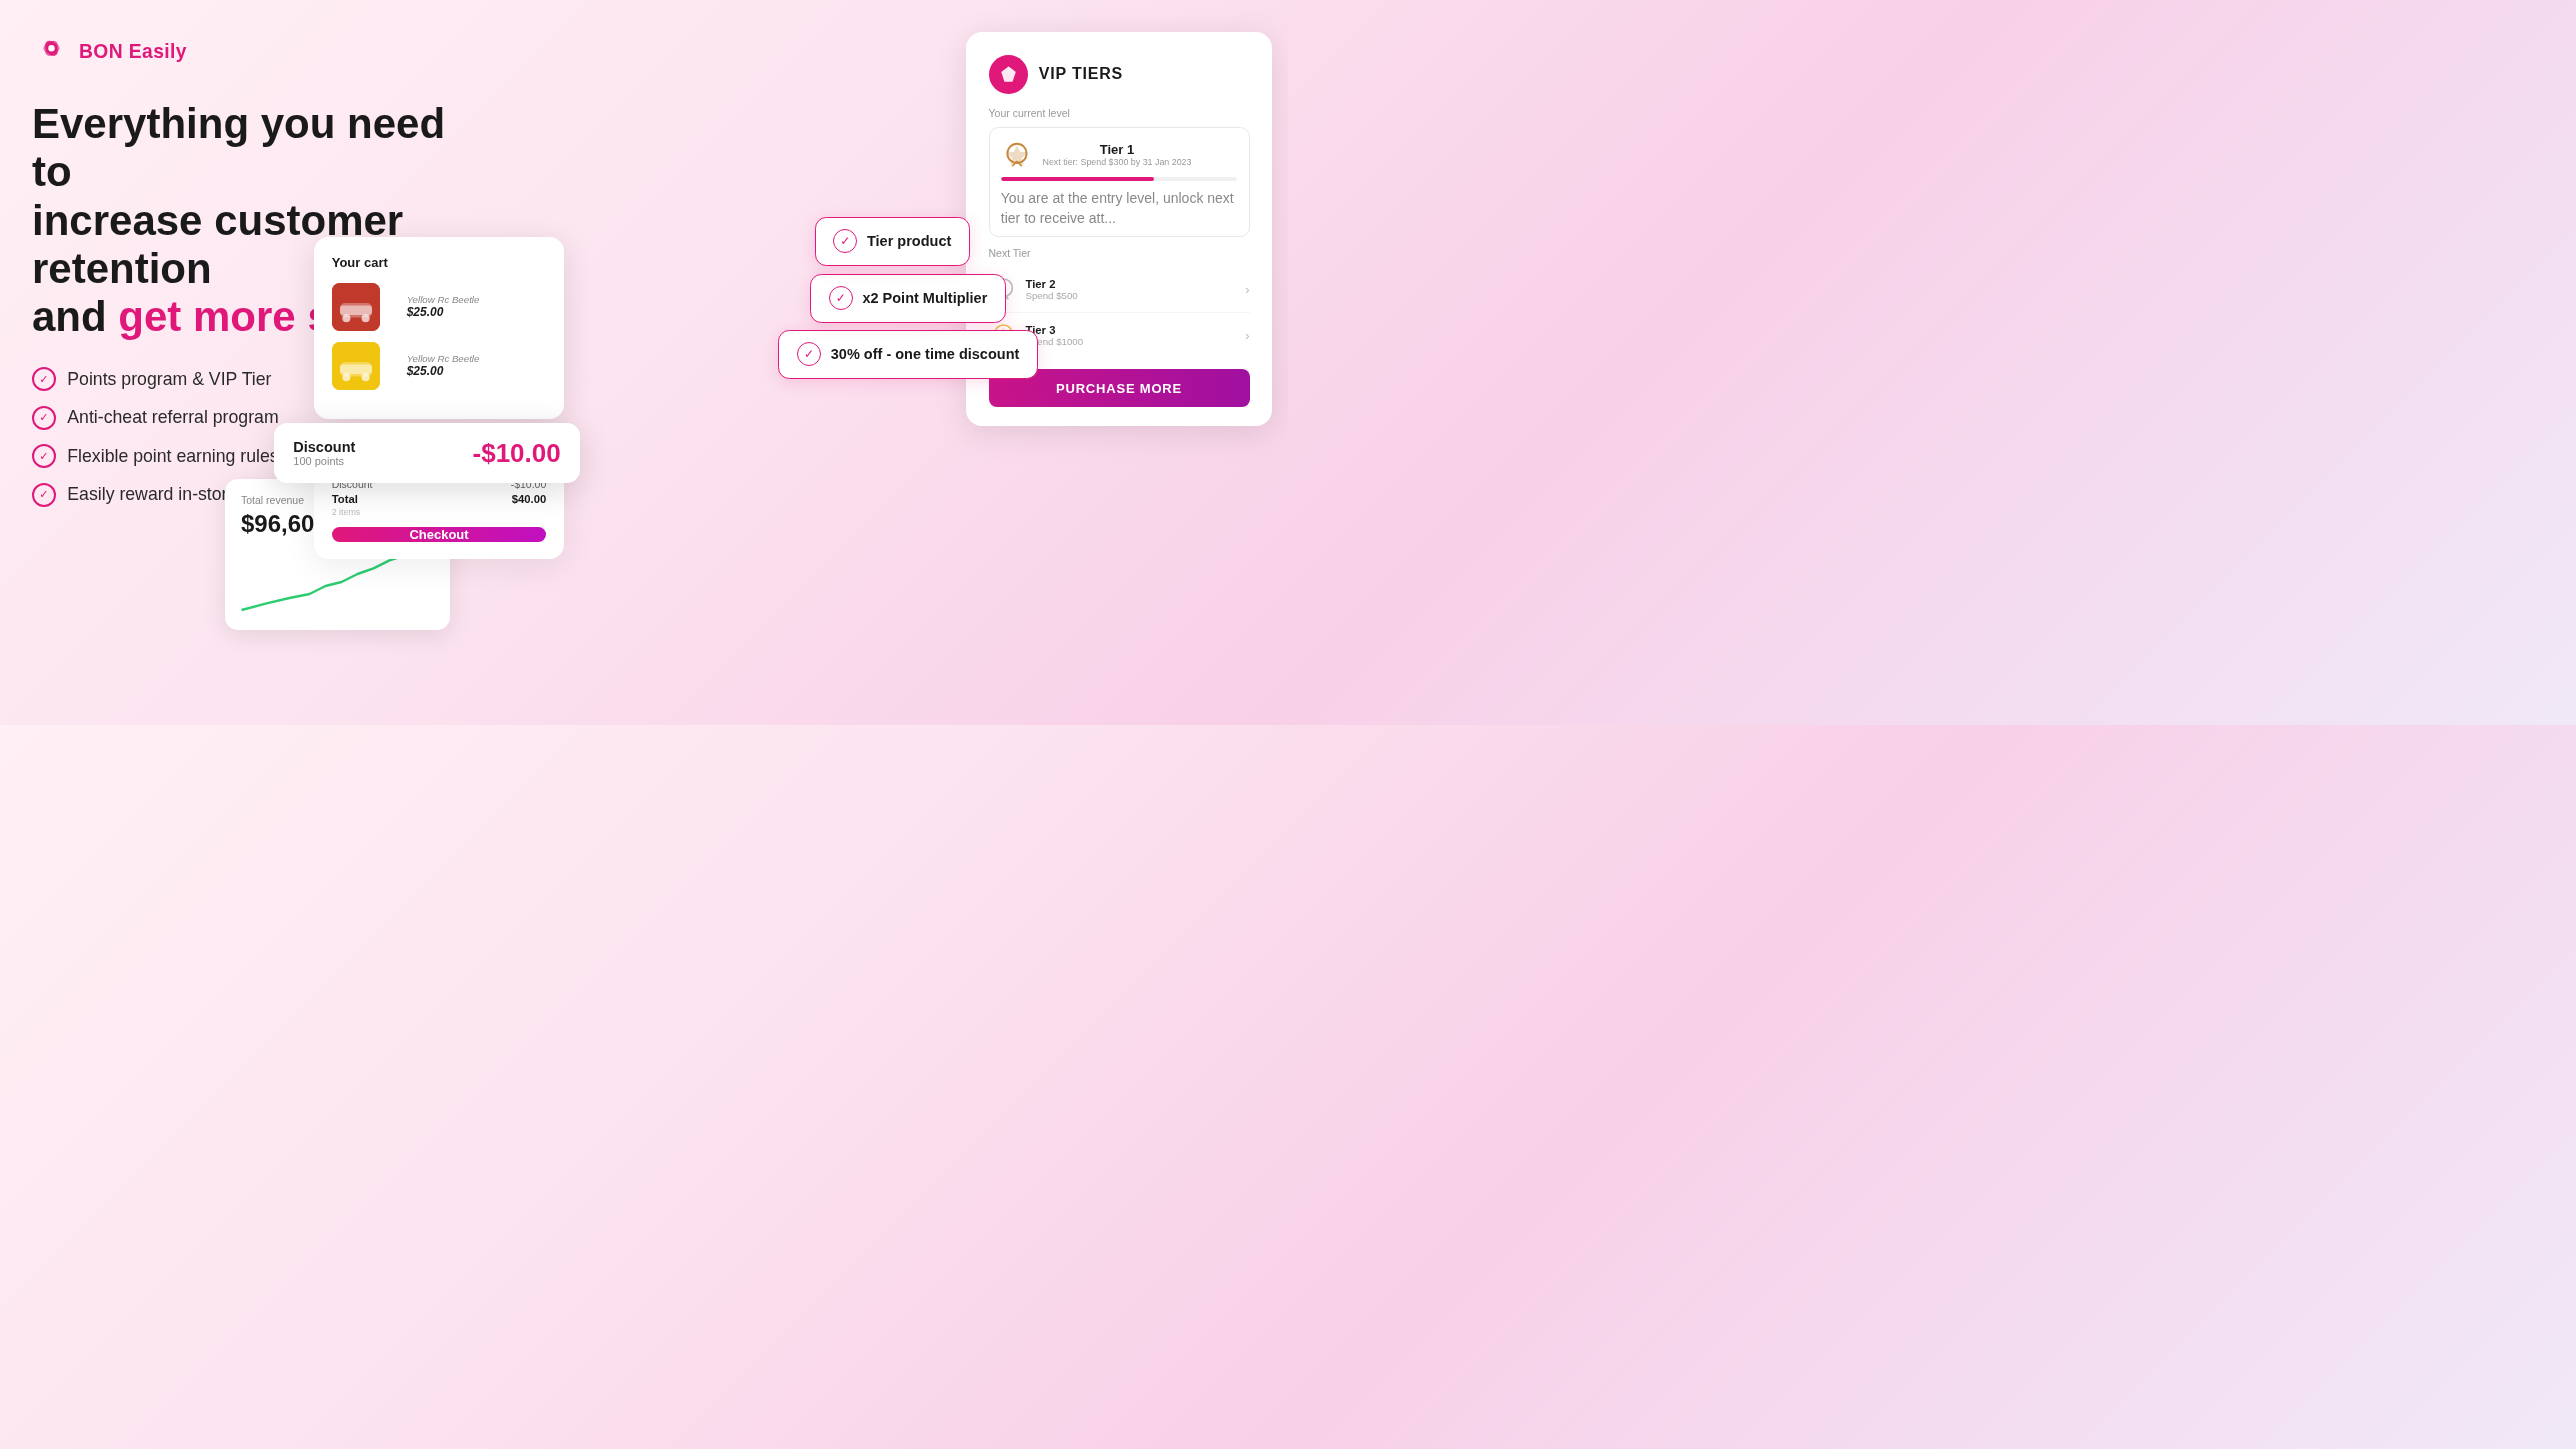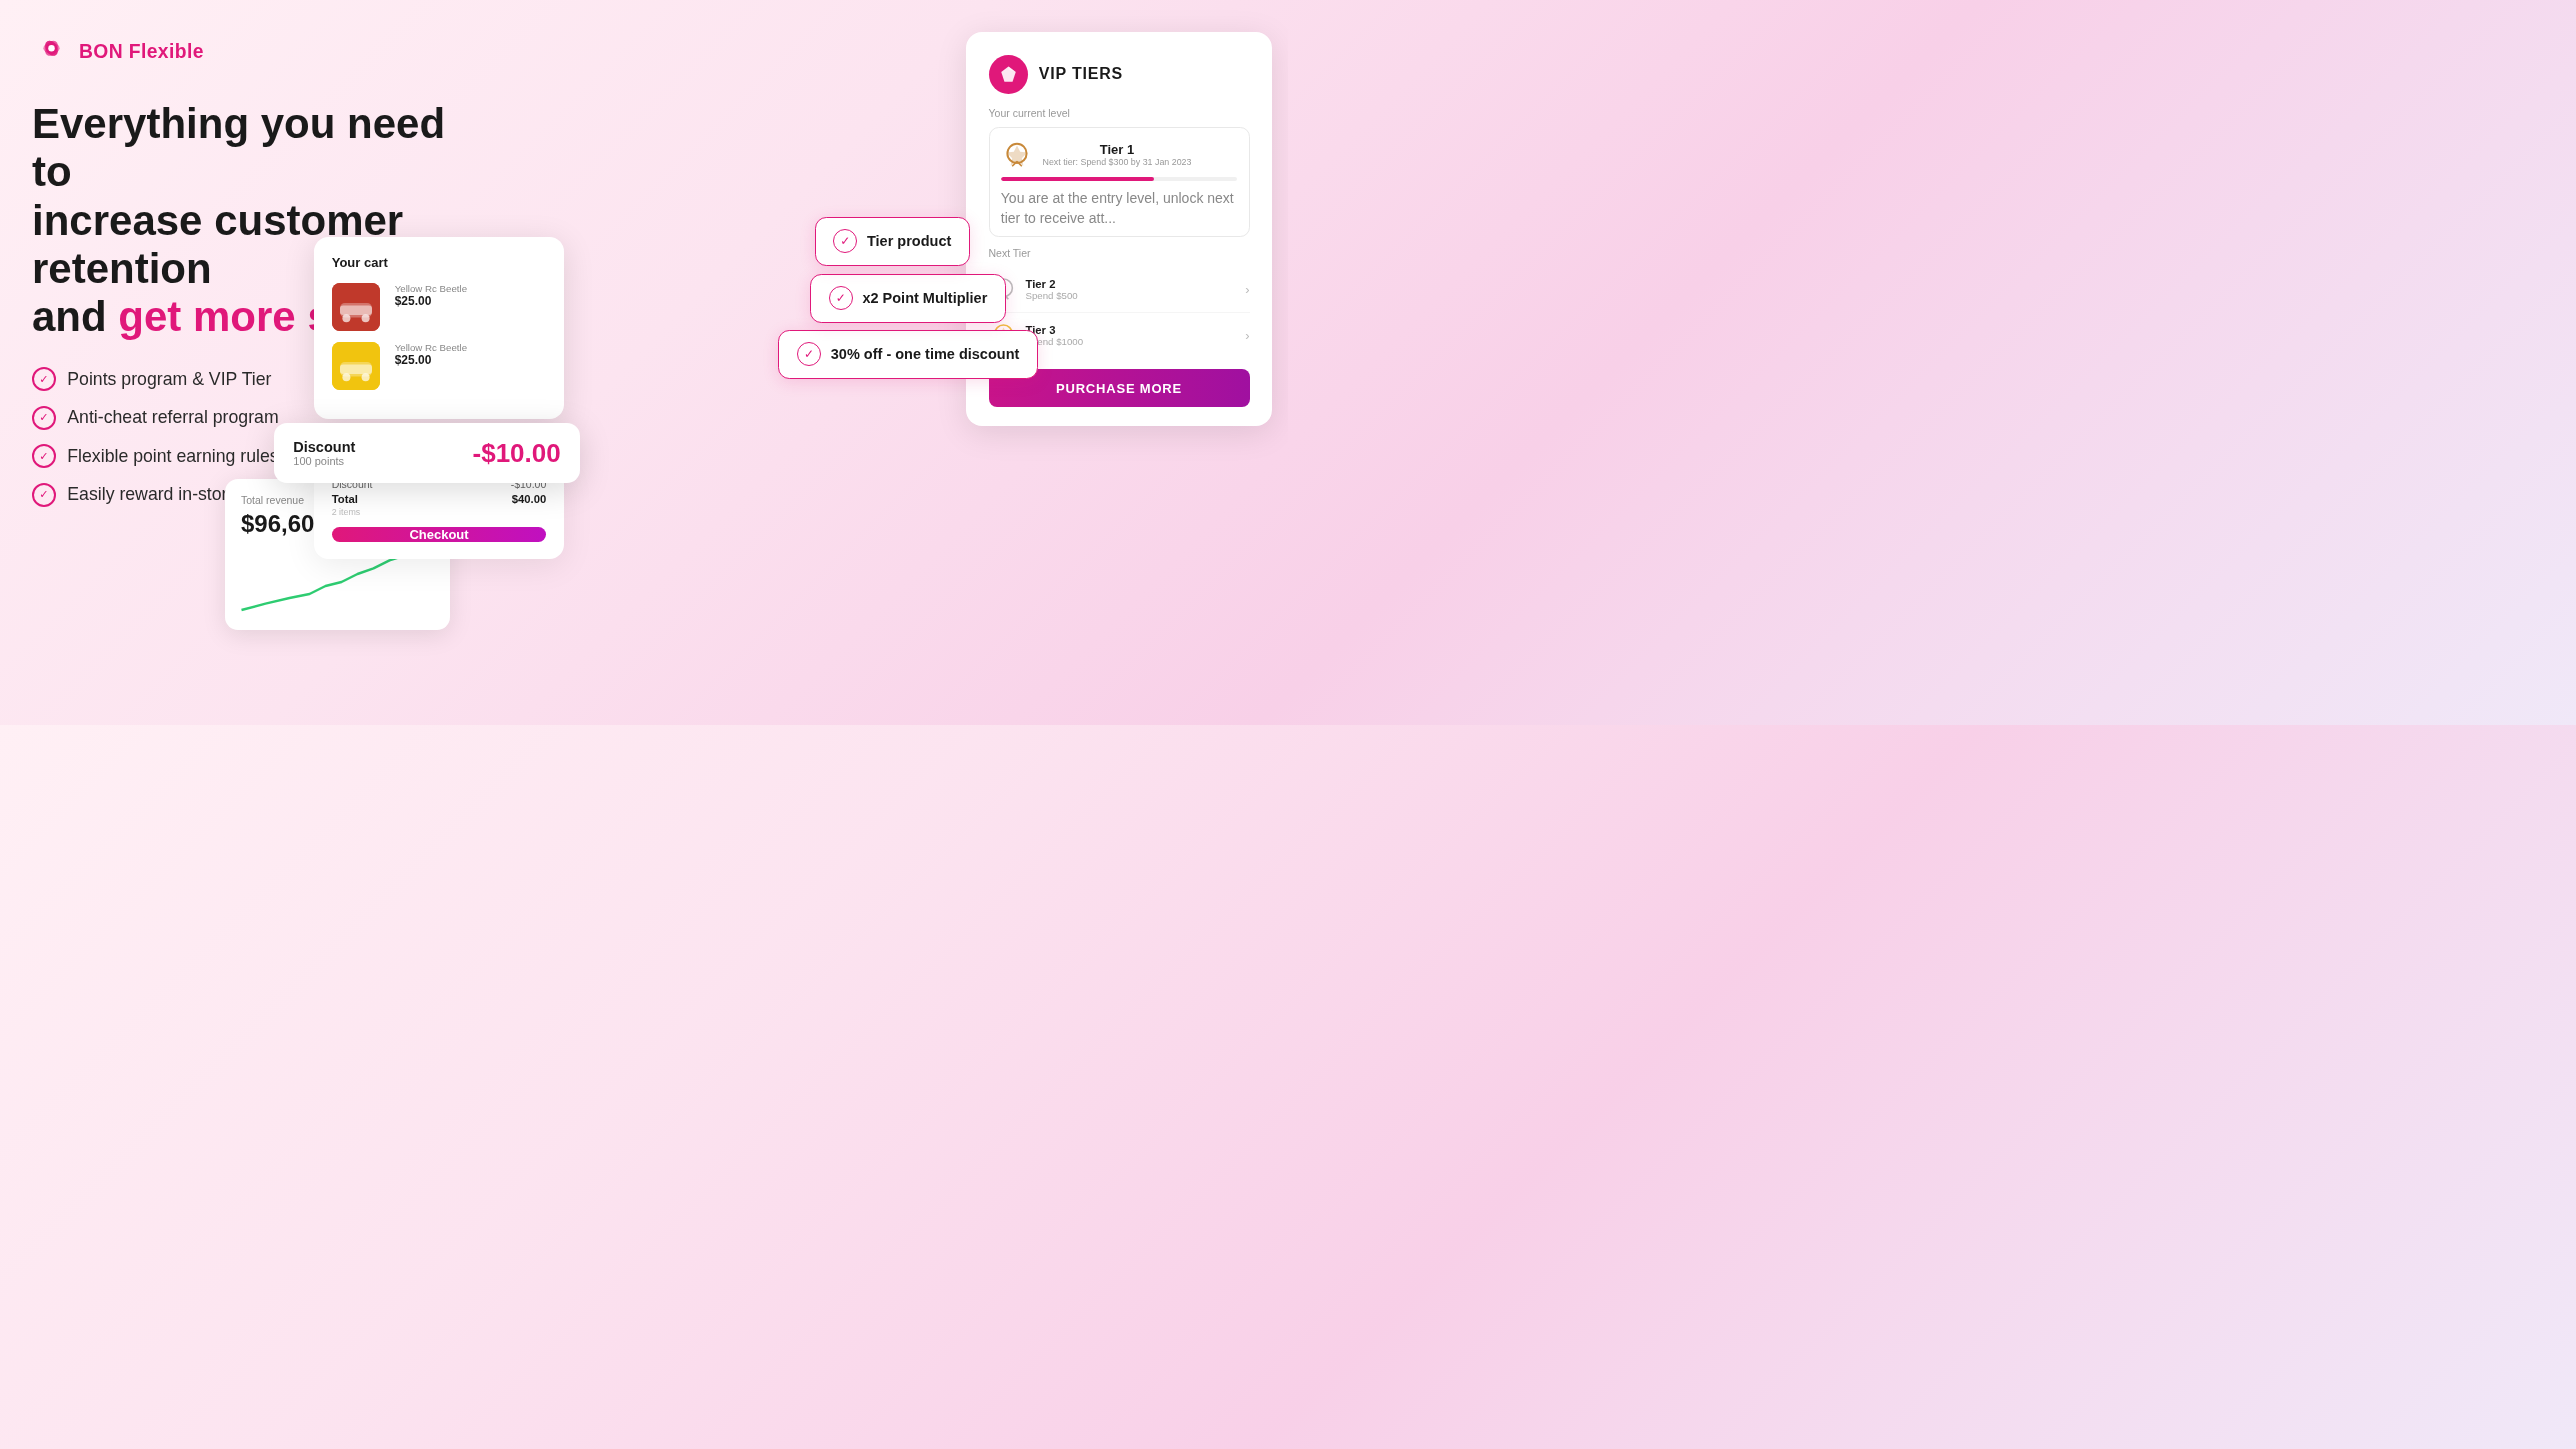--- a/index.html
+++ b/index.html
@@ -360,22 +360,24 @@
 
     .cart-title {
       font-size: 13px;
       font-weight: 700;
       color: #1a1a1a;
       margin-bottom: 13px;
     }
 
     .cart-item {
       display: flex;
-      gap: 15px;
+      align-items: center;
+      gap: 27px;
       margin-bottom: 11.3px;
+      font-style: italic;
     }
 
     .cart-item-img {
       width: 48px;
       height: 48px;
       border-radius: 8px;
       overflow: hidden;
       flex-shrink: 0;
     }
 
@@ -536,21 +538,21 @@
 
 <div class="left-section">
   <div class="logo-area">
     <svg class="logo-icon" viewBox="0 0 48 48" fill="none" xmlns="http://www.w3.org/2000/svg">
       <ellipse cx="24" cy="20" rx="7" ry="10" fill="#e0187a" opacity="0.85" transform="rotate(-30 24 20)"></ellipse>
       <ellipse cx="24" cy="20" rx="7" ry="10" fill="#e0187a" opacity="0.7" transform="rotate(30 24 20)"></ellipse>
       <ellipse cx="24" cy="20" rx="7" ry="10" fill="#e0187a" opacity="0.55" transform="rotate(90 24 20)"></ellipse>
       <ellipse cx="24" cy="20" rx="7" ry="10" fill="#e0187a" opacity="0.4" transform="rotate(150 24 20)"></ellipse>
       <circle cx="24" cy="20" r="4" fill="#fff"></circle>
     </svg>
-    <span class="logo-text">BON Flexible</span>
+    <span class="logo-text">BON Easily</span>
   </div>
 
   <div class="headline">
     <span>Everything you need to</span><br>
     <span>increase customer retention</span><br>
     <span>and </span><span class="highlight">get more sales</span>
   </div>
 
   <ul class="features-list">
     <li class="feature-item">

